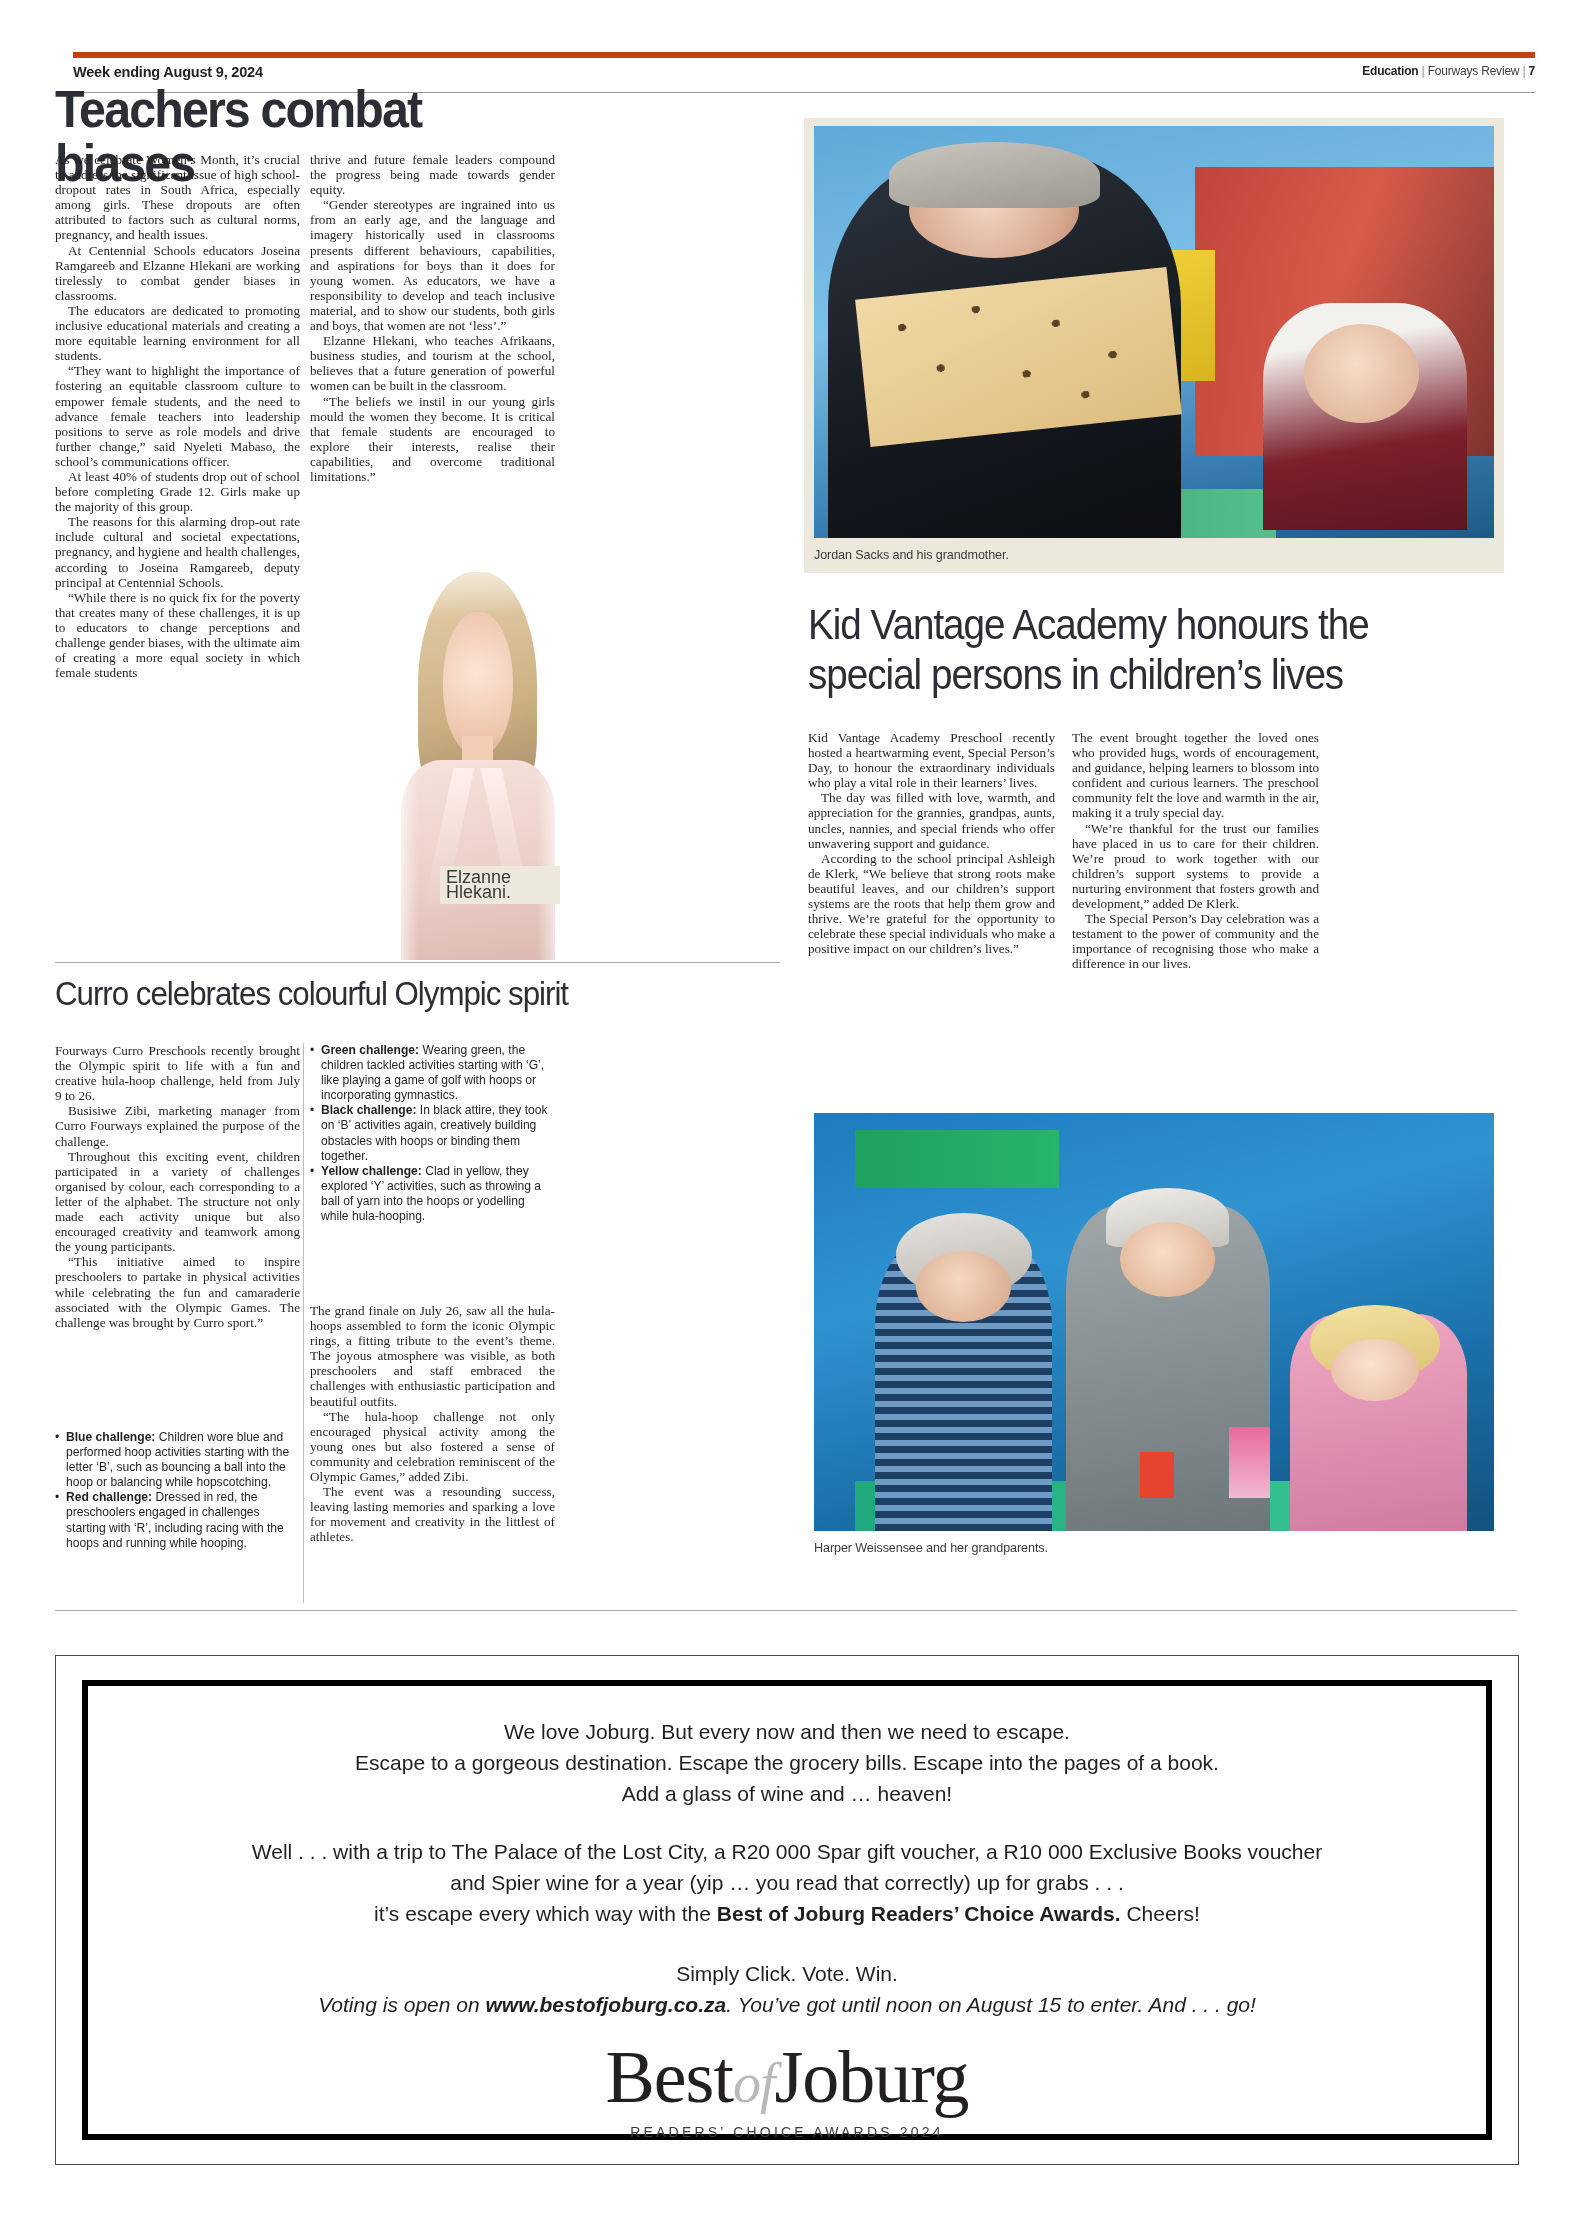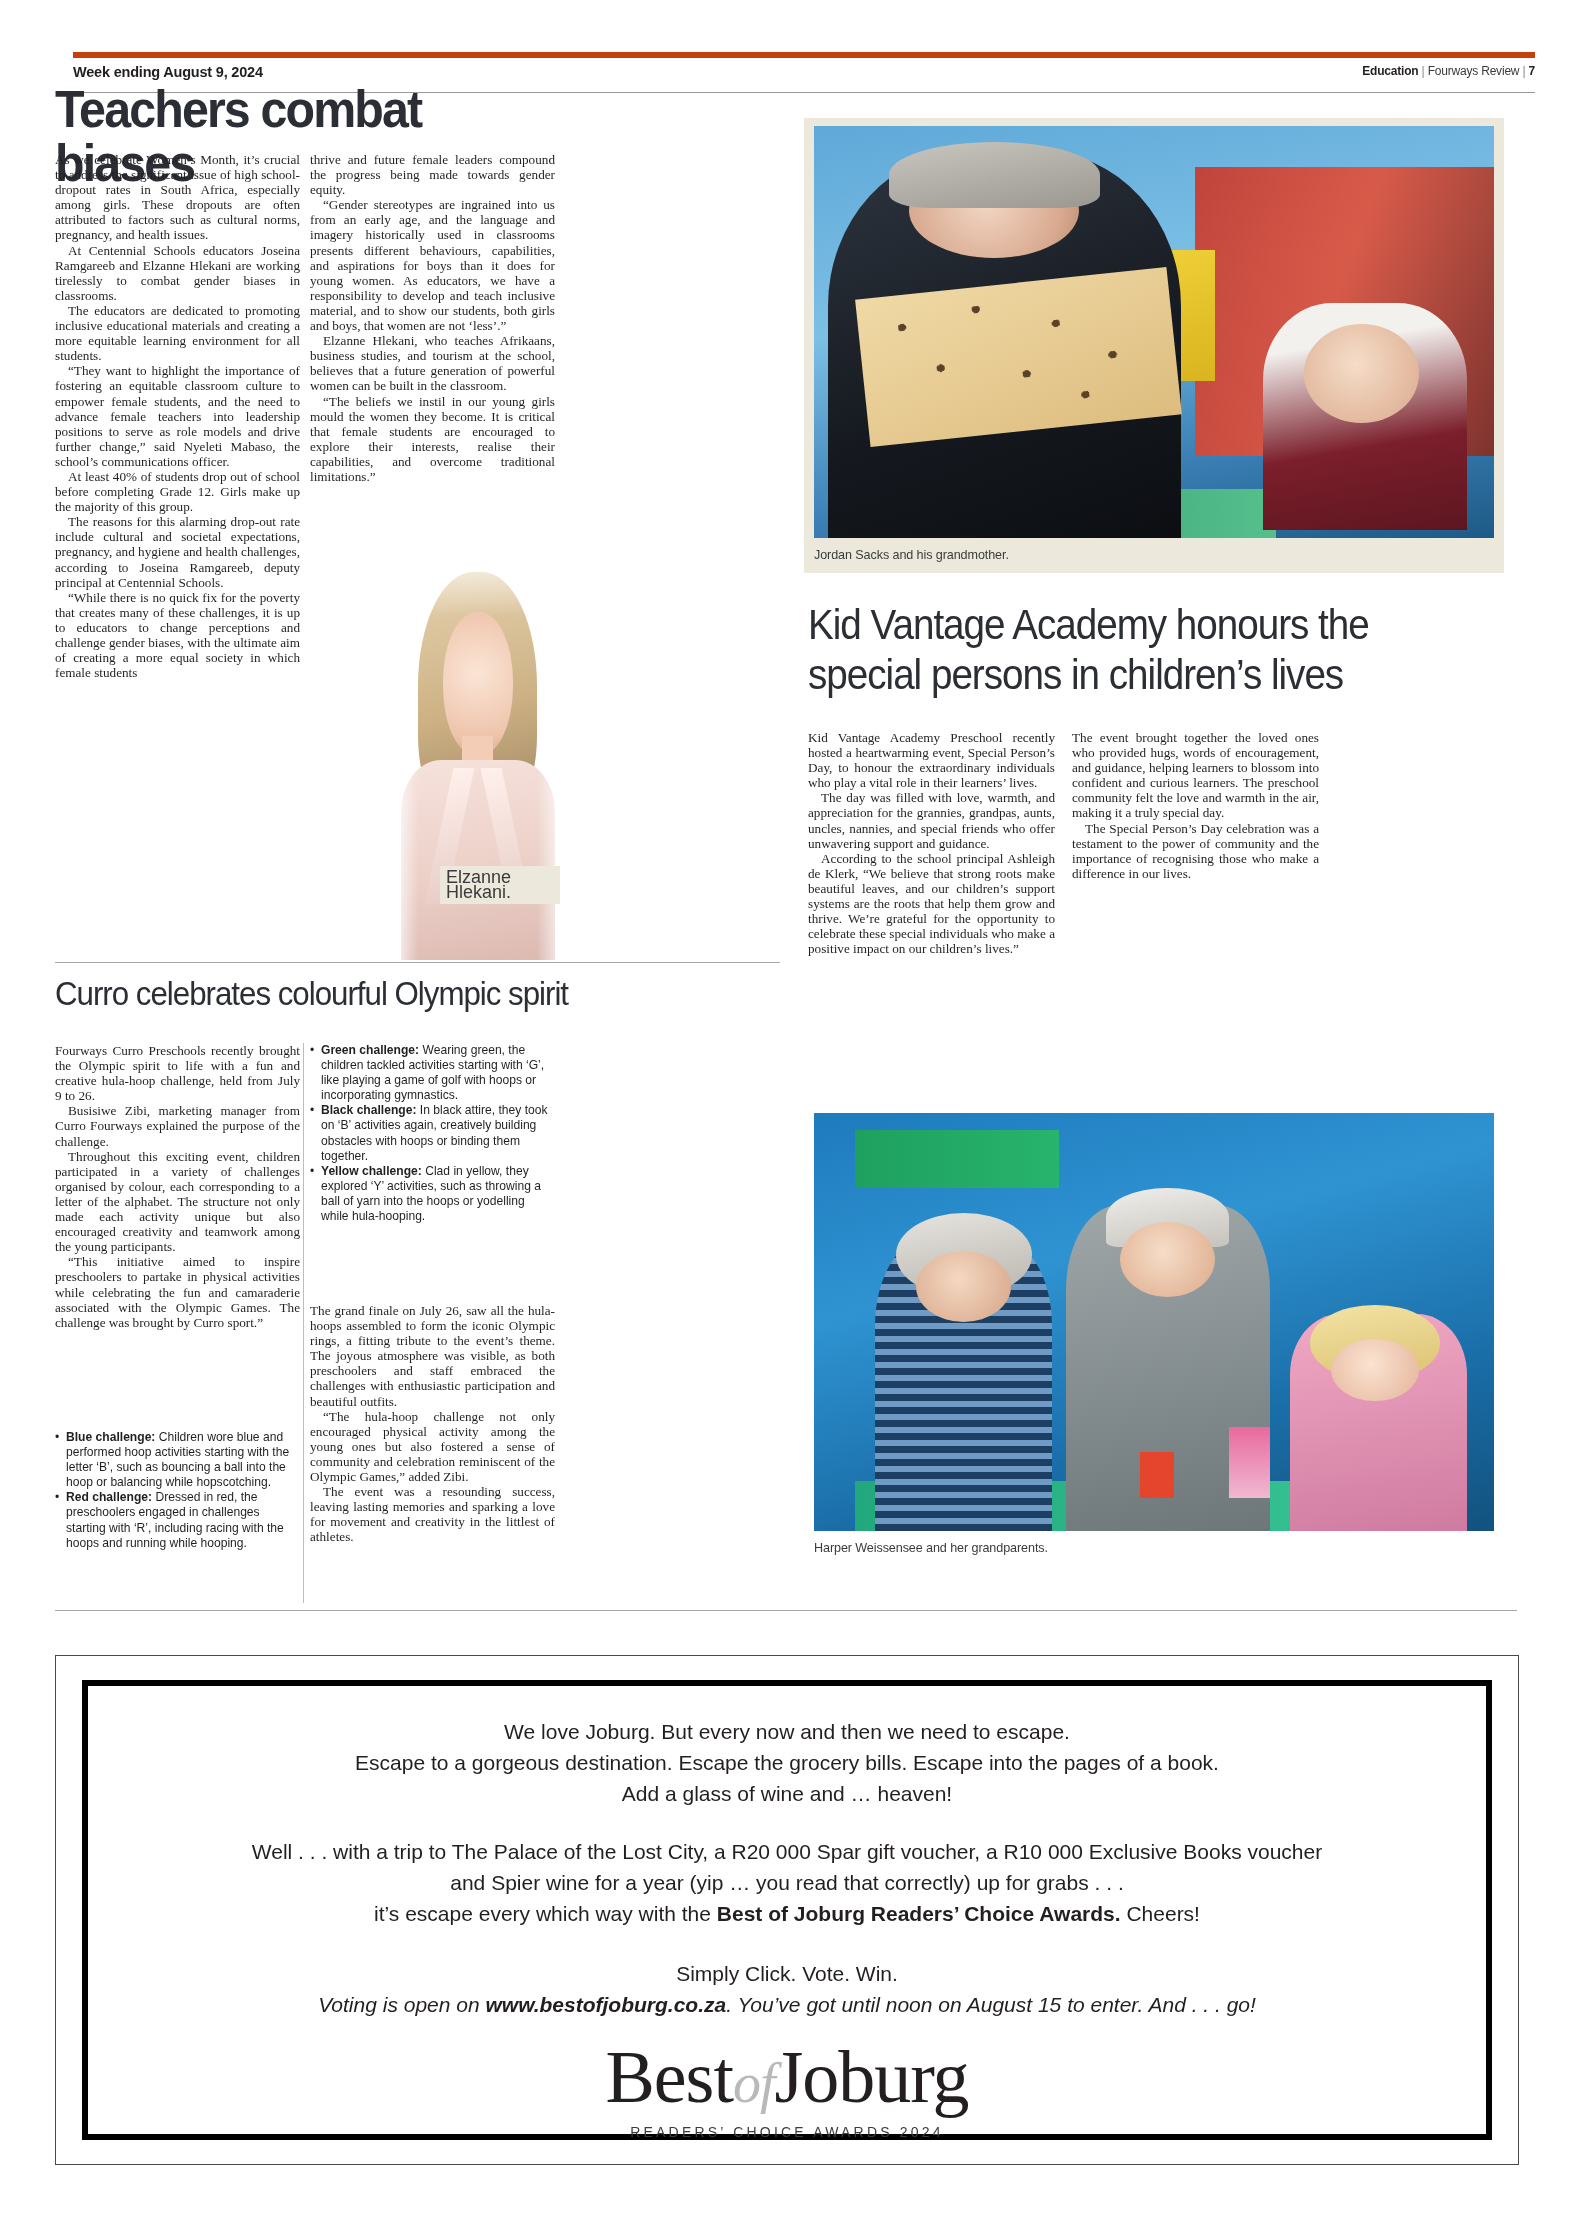--- a/index.html
+++ b/index.html
@@ -217,20 +217,21 @@
     <div>special persons in children’s lives</div>
   </div>
 
   <div class="col" style="left:808px;top:730px;width:247px;">
     <p class="first">Kid Vantage Academy Preschool recently hosted a heartwarming event, Special Person’s Day, to honour the extraordinary individuals who play a vital role in their learners’ lives.</p>
     <p>The day was filled with love, warmth, and appreciation for the grannies, grandpas, aunts, uncles, nannies, and special friends who offer unwavering support and guidance.</p>
     <p>According to the school principal Ashleigh de Klerk, “We believe that strong roots make beautiful leaves, and our children’s support systems are the roots that help them grow and thrive. We’re grateful for the opportunity to celebrate these special individuals who make a positive impact on our children’s lives.”</p>
   </div>
   <div class="col" style="left:1072px;top:730px;width:247px;">
     <p class="first">The event brought together the loved ones who provided hugs, words of encouragement, and guidance, helping learners to blossom into confident and curious learners. The preschool community felt the love and warmth in the air, making it a truly special day.</p>
+    <p>“We’re thankful for the trust our families have placed in us to care for their children. We’re proud to work together with our children’s support systems to provide a nurturing environment that fosters growth and development,” added De Klerk.</p>
     <p>The Special Person’s Day celebration was a testament to the power of community and the importance of recognising those who make a difference in our lives.</p>
   </div>
 
   <div style="position:absolute;left:790px;top:108px;width:725px;height:1490px;background:#ece9dc;z-index:-1;"></div>
 
   <div class="photobox" style="left:804px;top:1105px;width:700px;height:480px;background:transparent;">
     <div class="photo ph2" style="left:10px;top:8px;width:680px;height:418px;">
       <div class="sky"></div>
       <div class="sign"></div>
       <div class="table"></div>

